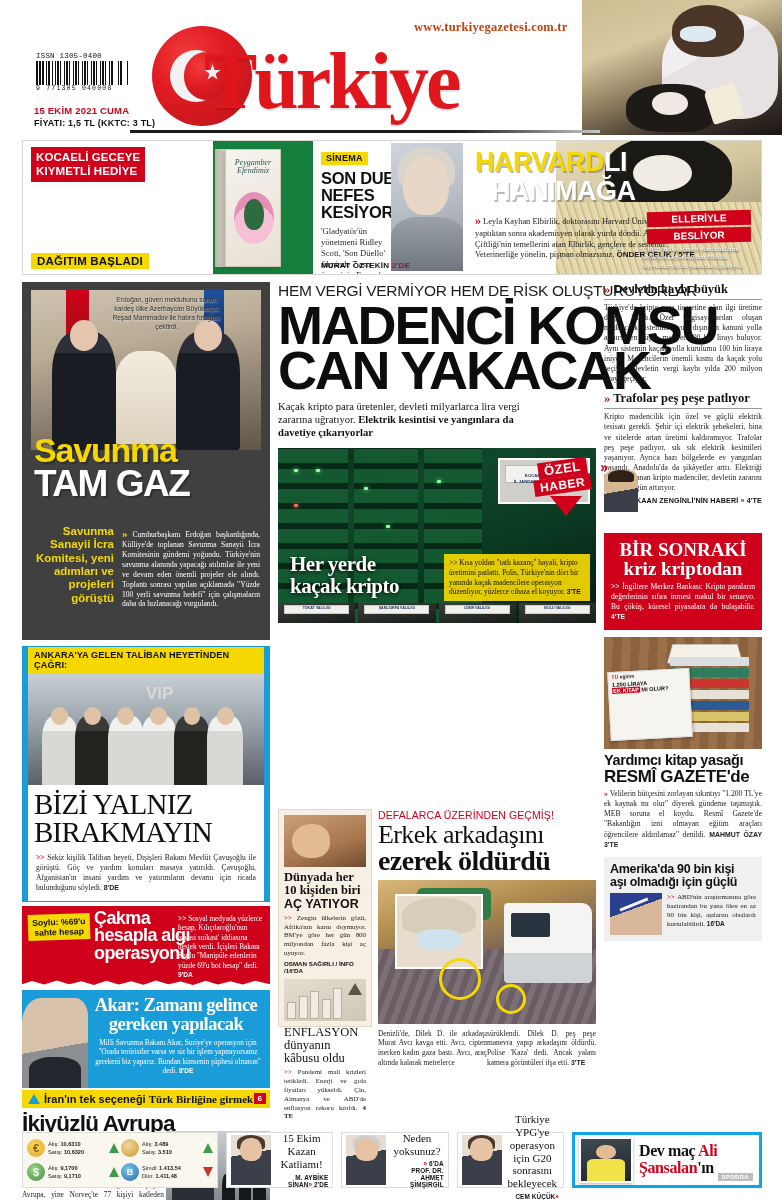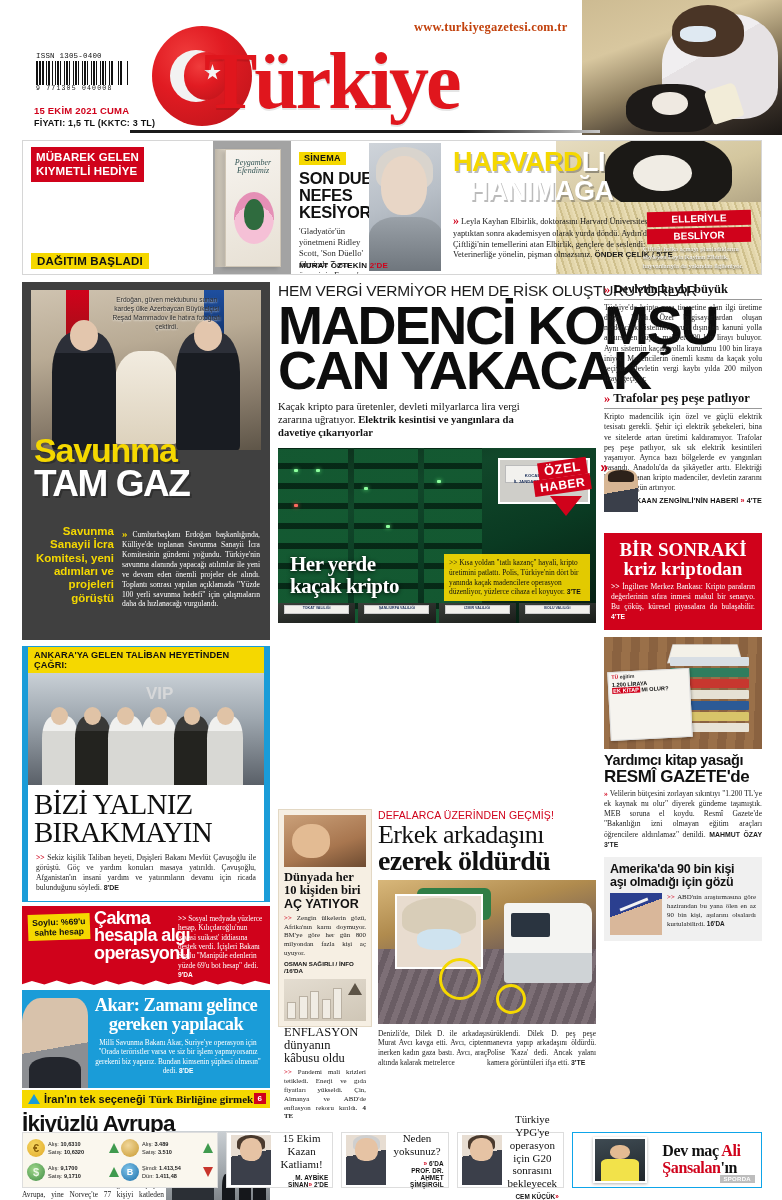--- a/index.html
+++ b/index.html
@@ -106,21 +106,21 @@
   .promo-a .body {
     margin-top:7px; font-family:"Liberation Serif", serif; font-style:italic;
     font-size:9.6px; line-height:1.32; color:#1c1c1c;
   }
   .promo-a .banner {
     position:absolute; left:8px; bottom:5px; background:#f5d800; color:#111;
     font-family:"Liberation Sans", sans-serif; font-weight:bold; font-size:11.5px;
     padding:2px 6px; letter-spacing:.2px;
   }
 
-  .promo-book { width:78px; position:relative; background:#a3a3a3; }
+  .promo-book { width:100px; position:relative; background:#15803d; }
   .promo-book .cover {
     position:absolute; left:12px; top:8px; width:56px; height:118px;
     background:linear-gradient(160deg,#f6f3ee,#e7e0d4);
     border:1px solid #cfc6b6; box-shadow:-3px 2px 4px rgba(0,0,0,.15);
   }
   .promo-book .cover .ct {
     margin-top:9px; text-align:center; font-family:"Liberation Serif", serif;
     font-size:8px; color:#355; font-style:italic; line-height:1.05;
   }
   .promo-book .cover .dome {
@@ -710,22 +710,22 @@
     position:absolute; left:16%; top:0; width:68%; height:30%;
     background:#4a3a2e; border-radius:50% 50% 20% 20%;
   }
   .colm .av.gray .hr { background:#cfcfcf; }
   .colm .txt { flex:1; text-align:center; font-family:"Liberation Serif", serif;
     font-size:11px; line-height:1.16; color:#111; }
   .colm .byl { font-family:"Liberation Sans", sans-serif; font-weight:bold; font-size:6.4px;
     color:#111; text-align:right; margin-top:3px; letter-spacing:.1px; }
   .colm .byl .gt { color:#d0021b; }
 
-  .sport { width:190px; border:1px solid #0ea5e9; display:flex; align-items:center; gap:15px;
-    padding:3px 4px; background:#fff; position:relative;justify-content:center; }
+  .sport { width:190px; border:3px solid #0ea5e9; display:flex; align-items:center; gap:6px;
+    padding:3px 4px; background:#fff; position:relative; }
   .sport .ph {
     width:54px; height:46px; flex:none; position:relative; overflow:hidden;
     background:linear-gradient(170deg,#3e4a52,#20262b); border:2px solid #fff;
     box-shadow:0 1px 3px rgba(0,0,0,.3);
   }
   .sport .ph .jr {
     position:absolute; left:12%; bottom:0; width:76%; height:52%;
     background:#f2e24a; border-radius:18% 18% 0 0;
   }
   .sport .ph .hd {
@@ -774,21 +774,21 @@
       </div>
       <div class="logo-text">Türkiye</div>
     </div>
     <div class="mh-rule"></div>
   </div>
 
   <div class="promo">
 
     <div class="promo-a">
       <div class="tag">
-        <span>MÜBAREK GELEN</span><br>
+        <span>KOCAELİ GECEYE</span><br>
         <span>KIYMETLİ HEDİYE</span>
       </div>
       <div class="banner">DAĞITIM BAŞLADI</div>
     </div>
 
     <div class="promo-book">
       <div class="spine"></div>
       <div class="cover">
         <div class="ct">Peygamber Efendimiz</div>
         <div class="dome"></div>
@@ -1131,21 +1131,21 @@
         <div class="body">
           <span class="qm">»</span>
           <span>Velilerin bütçesini zorlayan sıkıntıyı "1.200 TL'ye ek kaynak mı olur" diyerek gündeme taşımıştık. MEB soruna el koydu. Resmî Gazete'de "Bakanlığın izni olmayan eğitim araçları öğrencilere aldırılamaz" denildi.</span>
           <b>MAHMUT ÖZAY 3'TE</b>
         </div>
       </div>
 
       <div class="asi">
         <h4>
           <span>Amerika'da 90 bin kişi</span><br>
-          <span>aşı olmadığı için gözü</span>
+          <span>aşı olmadığı için güçlü</span>
         </h4>
         <div class="row">
           <div class="ph"></div>
           <div class="body">
             <span class="gt">&gt;&gt;</span>
             <span>ABD'nin araştırmasına göre hazirandan bu yana ölen en az 90 bin kişi, aşılarını olsalardı kurtulabilirdi.</span>
             <b>16'DA</b>
           </div>
         </div>
       </div>

